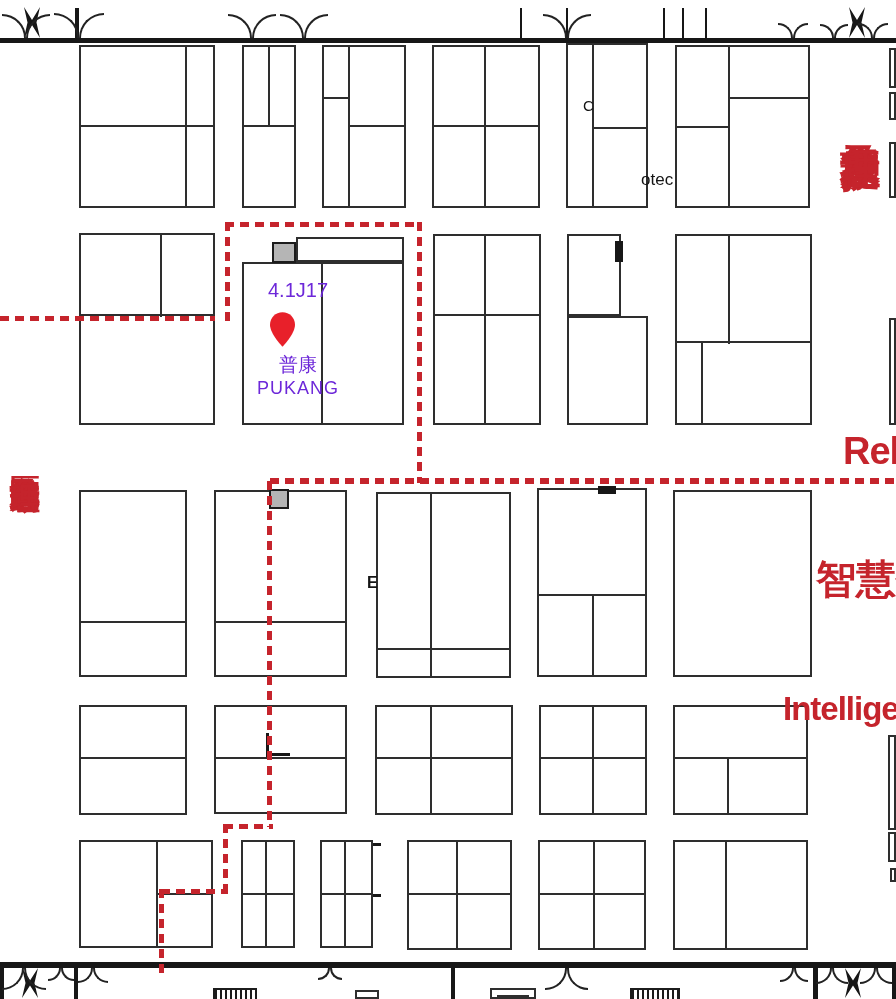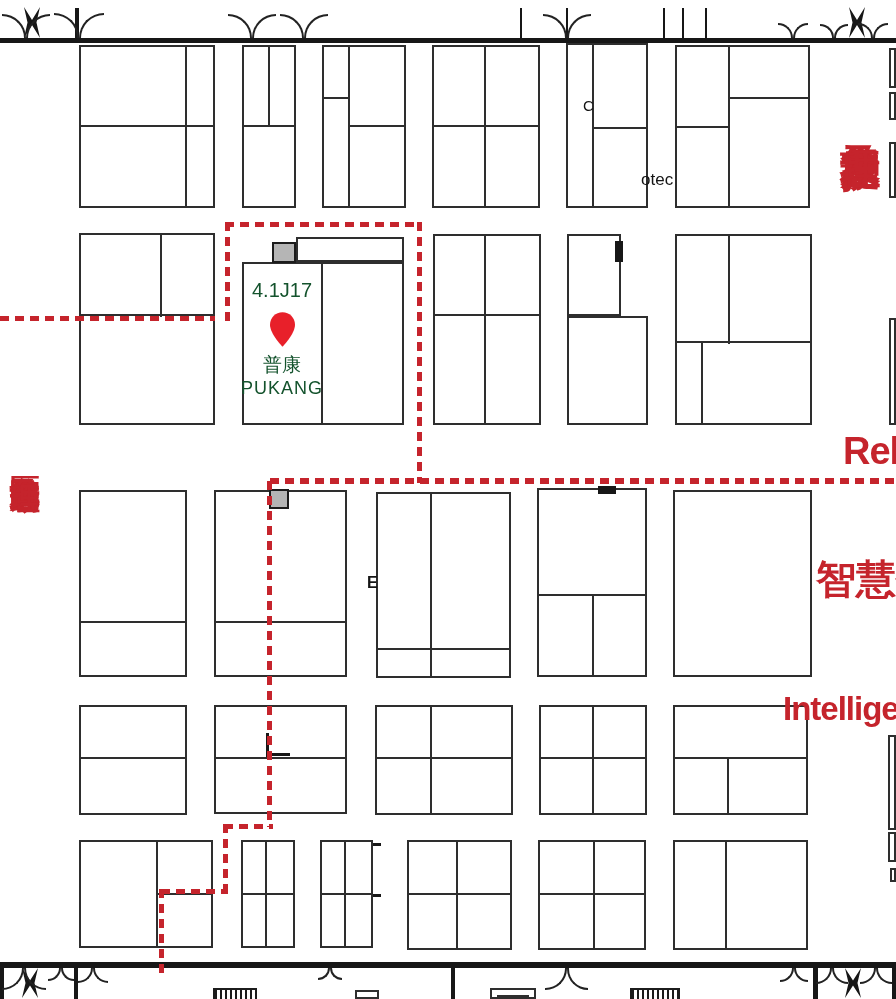--- a/index.html
+++ b/index.html
@@ -27,21 +27,21 @@
   .arc-tr{border-top-width:2px;border-right-width:2px;border-radius:0 100% 0 0;}
   .arc-tl{border-top-width:2px;border-left-width:2px;border-radius:100% 0 0 0;}
   .arc-br{border-bottom-width:2px;border-right-width:2px;border-radius:0 0 100% 0;}
   .arc-bl{border-bottom-width:2px;border-left-width:2px;border-radius:0 0 0 100%;}
   
   .zone{position:absolute;color:var(--red);white-space:nowrap;}
   .zone-h{font-size:38px;font-weight:600;letter-spacing:-1px;word-spacing:10px;}
   .zone-cn-v{writing-mode:vertical-rl;text-orientation:upright;font-weight:600;letter-spacing:1px;}
   .zone-cn-h{font-weight:600;}
   .small-ink{position:absolute;color:#151515;white-space:nowrap;}
-  .booth-label{position:absolute;color:#14532d;text-align:center;white-space:nowrap;}
+  .booth-label{position:absolute;color:#6d28d9;text-align:center;white-space:nowrap;padding-left:16px;}
   .pin{position:absolute;left:270px;top:312px;width:25px;height:35px;fill:var(--pin);}
 </style>
 </head>
 <body>
 
 <div id="stage">
   <div id="map-layer">
       <div class="fill" style="left: 0px; top: 38px; width: 896px; height: 5px; position: absolute;"></div>
       <div class="fill" style="left: 0px; top: 962px; width: 896px; height: 6px; position: absolute;"></div>
       <div class="fill" style="left: 520px; top: 8px; width: 2px; height: 30px; position: absolute;"></div>

